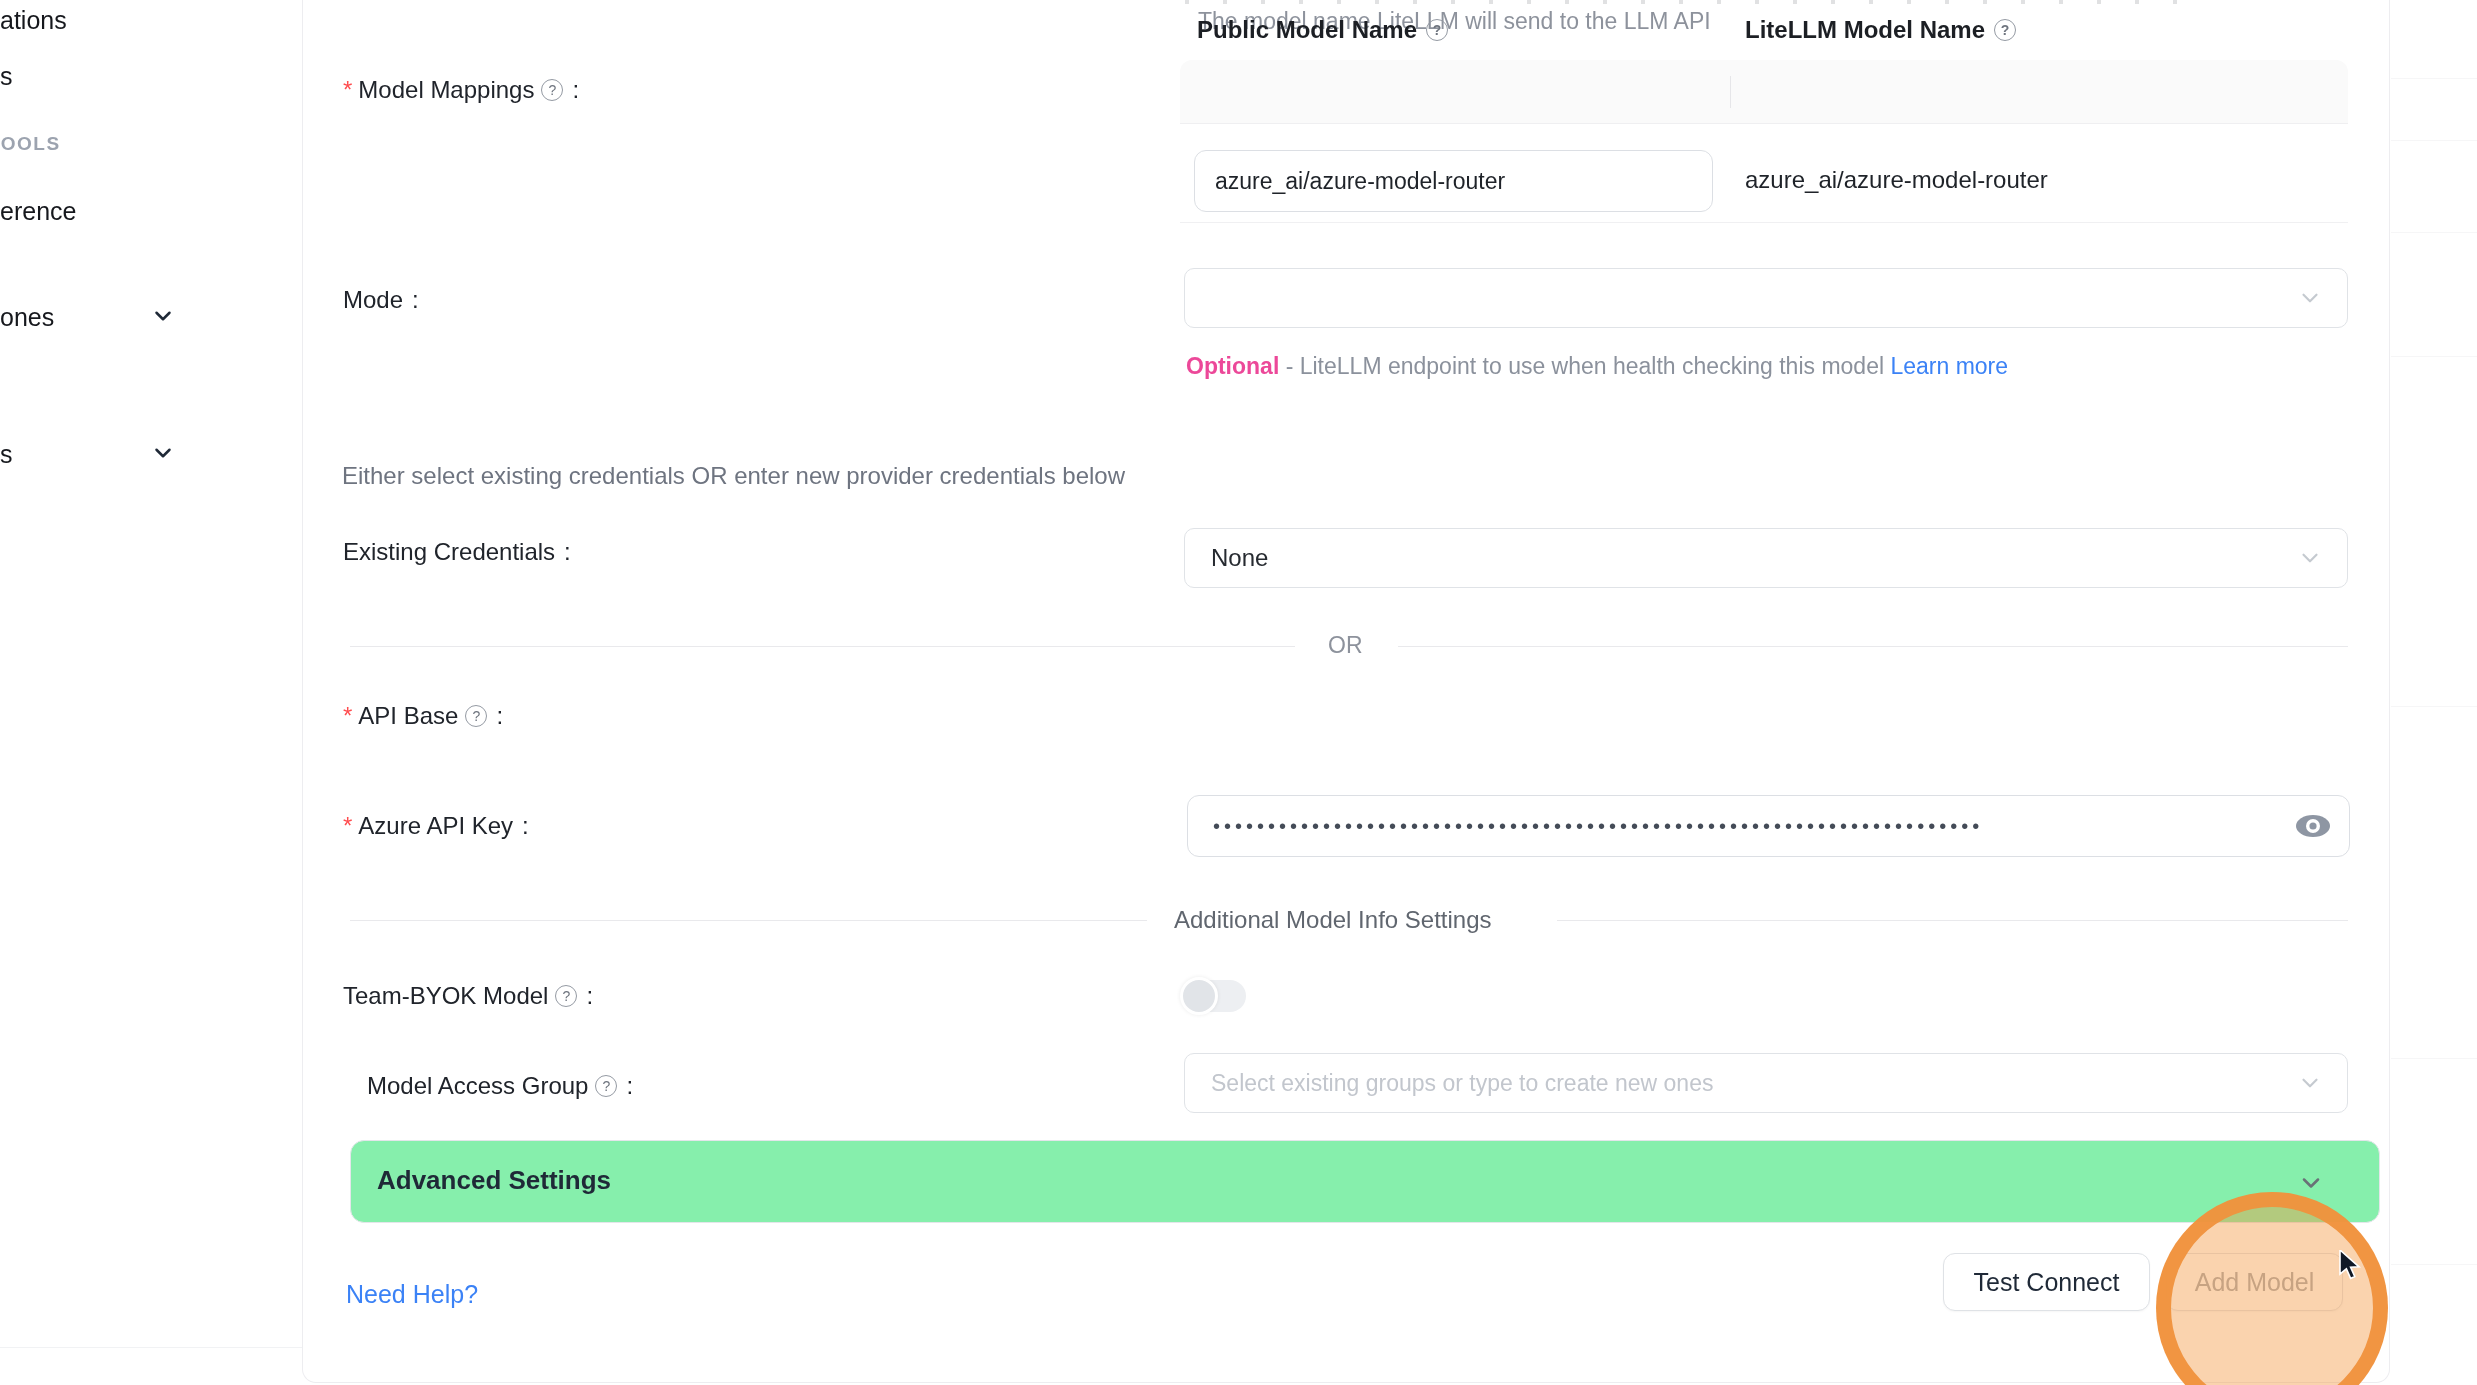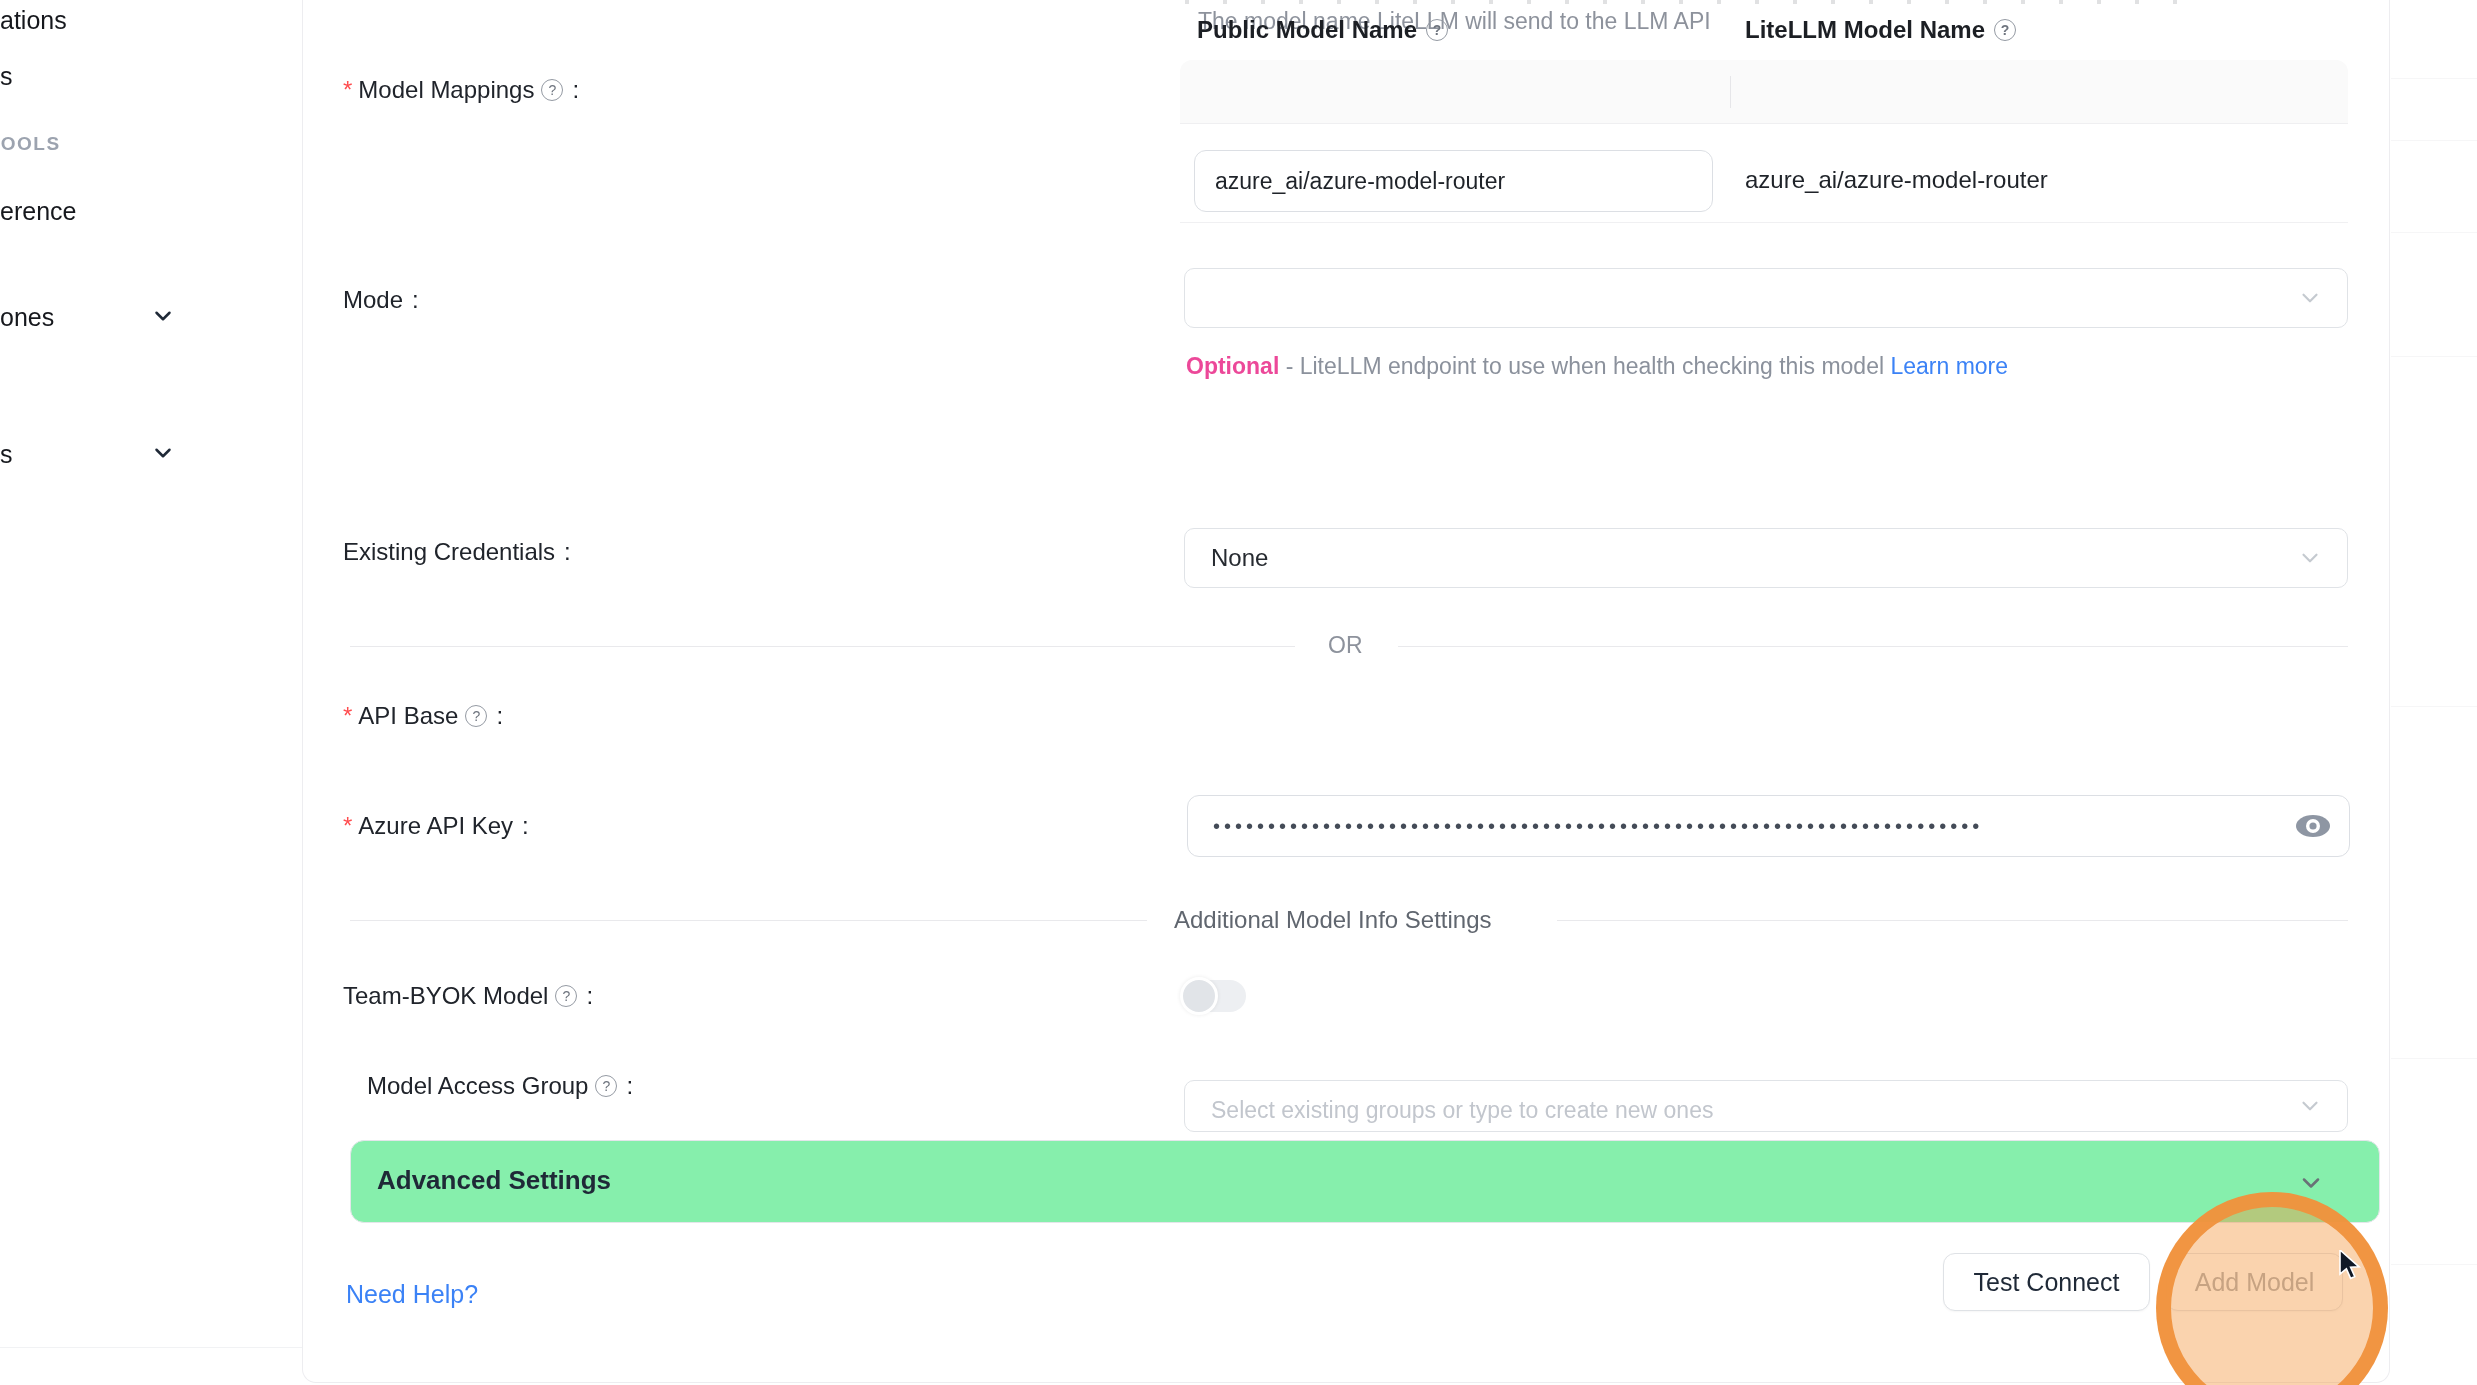--- a/index.html
+++ b/index.html
@@ -168,20 +168,21 @@
   <div class="ctl" style="top:268px; height:60px;">
     <span class="ctl-text" style="top:15px;"></span>
     <svg class="ctl-chevron" viewBox="0 0 24 24">
       <path d="M6 9l6 6 6-6" fill="none" stroke="#c5cad0" stroke-width="2" stroke-linecap="round" stroke-linejoin="round"></path>
     </svg>
   </div>
   <div class="optional-block">
     <span class="optional-strong">Optional</span><span> - LiteLLM endpoint to use when health checking this model </span><span class="link-blue">Learn more</span>
   </div>
 
+  <div class="help-gray" style="left:342px; top:462px; font-size:24px; color:#6e7480;">Either select existing credentials OR enter new provider credentials below</div>
 
   <div class="flabel" style="top:538px;">
     <span>Existing Credentials</span>
     <span class="colon">:</span>
   </div>
   <div class="ctl" style="top:528px; height:60px;">
     <span class="ctl-text" style="top:15px;">None</span>
     <svg class="ctl-chevron" viewBox="0 0 24 24">
       <path d="M6 9l6 6 6-6" fill="none" stroke="#c5cad0" stroke-width="2" stroke-linecap="round" stroke-linejoin="round"></path>
     </svg>
@@ -225,21 +226,21 @@
   </div>
   <div class="toggle" aria-checked="false">
     <div class="toggle-knob"></div>
   </div>
 
   <div class="flabel" style="top:1072px;margin-left:24px;">
     <span>Model Access Group</span>
     <span class="qicon">?</span>
     <span class="colon">:</span>
   </div>
-  <div class="ctl" style="top:1080px; height:52px;">
+  <div class="ctl" style="top:1053px; height:60px;">
     <span class="ctl-placeholder" style="top:16px;">Select existing groups or type to create new ones</span>
     <svg class="ctl-chevron" viewBox="0 0 24 24">
       <path d="M6 9l6 6 6-6" fill="none" stroke="#c5cad0" stroke-width="2" stroke-linecap="round" stroke-linejoin="round"></path>
     </svg>
   </div>
 
   <div class="advanced-box">
     <div class="advanced-title">Advanced Settings</div>
     <svg class="advanced-chevron" viewBox="0 0 24 24">
       <path d="M6 9l6 6 6-6" fill="none" stroke="#697077" stroke-width="2.2" stroke-linecap="round" stroke-linejoin="round"></path>

